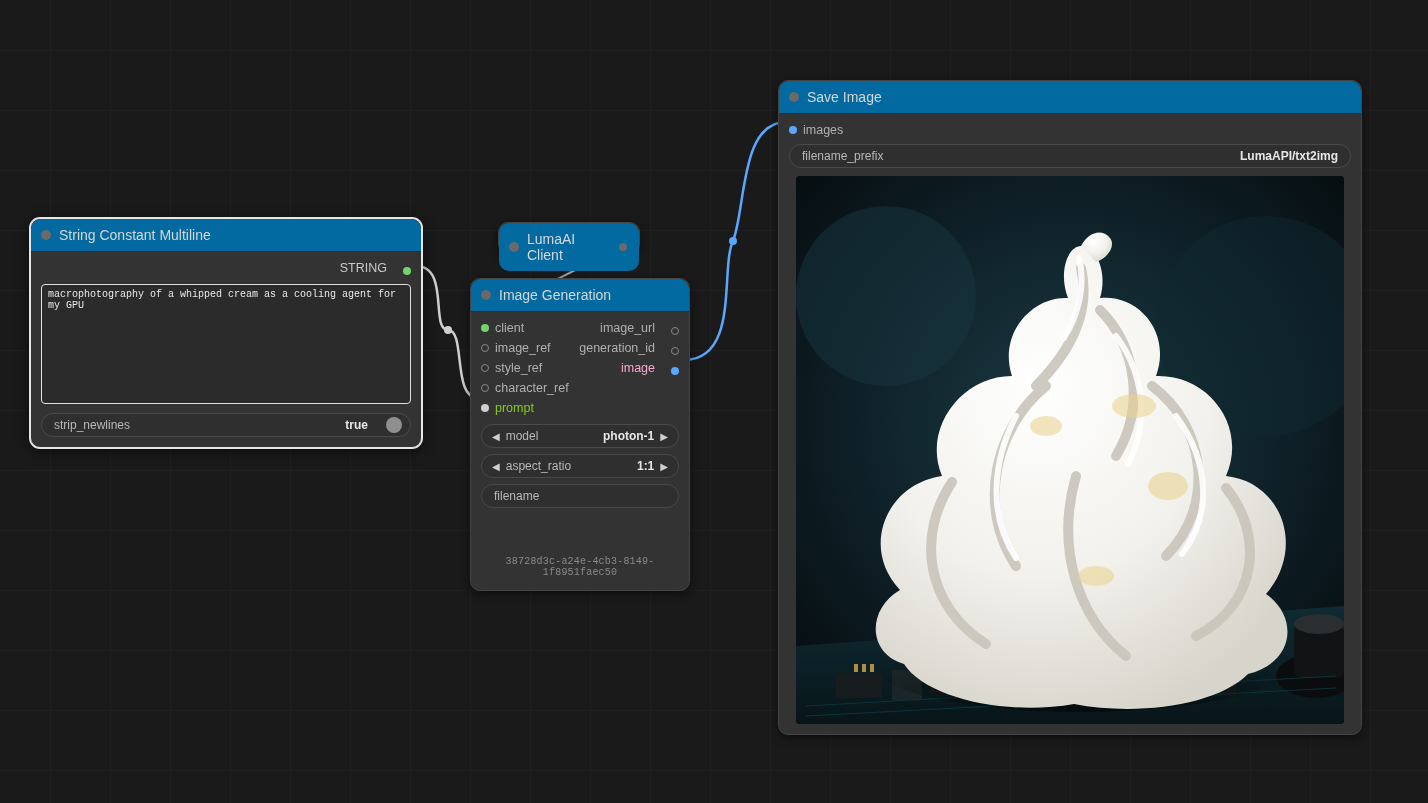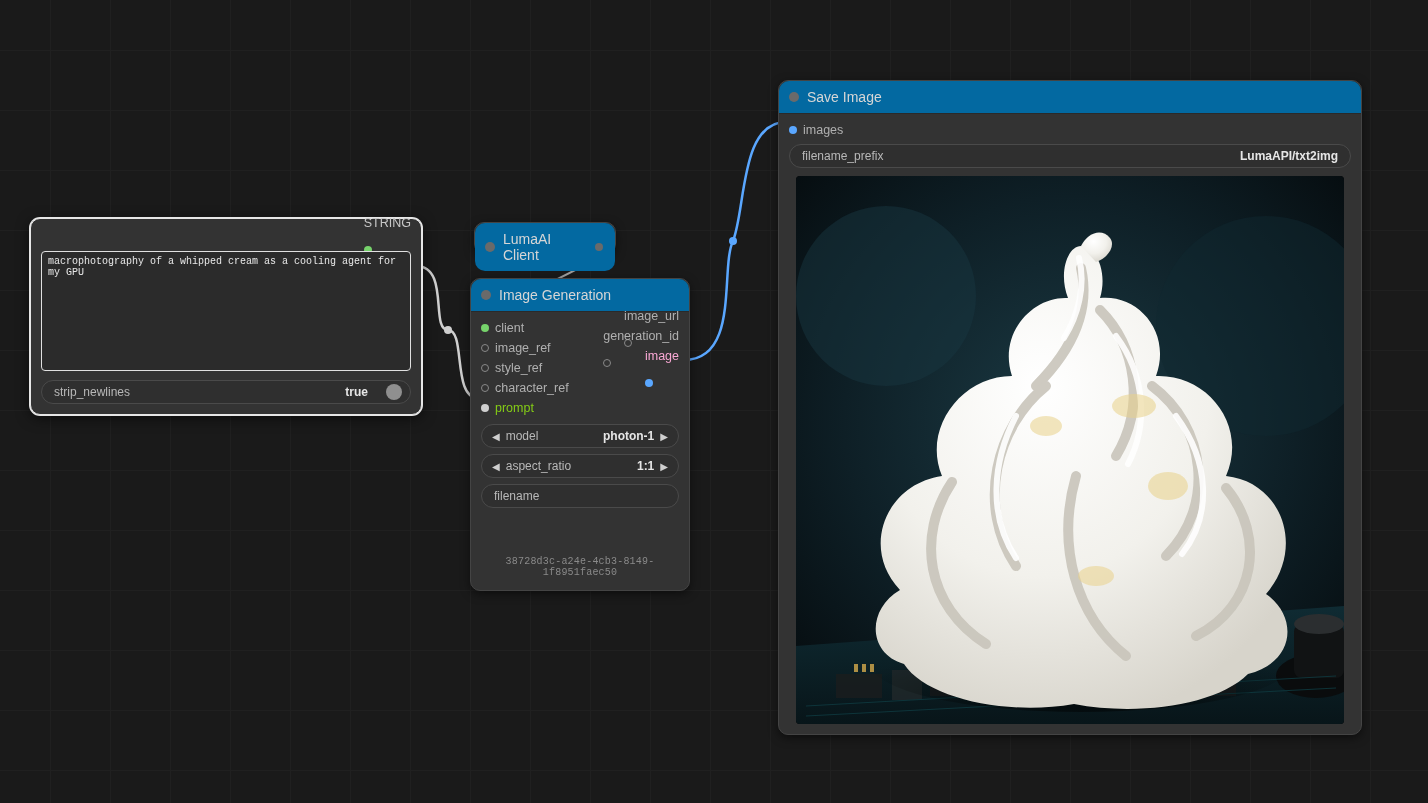--- a/index.html
+++ b/index.html
@@ -72,21 +72,21 @@
   }
   .socket-row-pair {
     display: flex;
     align-items: center;
     justify-content: space-between;
     height: 20px;
     font-size: 12.5px;
     color: #b0b0b0;
   }
   .socket-row.right, .out-label { justify-content: flex-end; }
-  .out-label { display:flex; align-items:flex-start; gap:16px;flex-direction:column; }
+  .out-label { display:flex; align-items:flex-end; gap:16px; }
   .in-label  { display:flex; align-items:center; gap:6px; }
   .dot { width: 8px; height: 8px; border-radius: 50%; background:#888; }
   .dot.filled { background-color: currentColor; }
   .dot.ring { background:transparent; border:1.5px solid #888; box-sizing:border-box; }
   .c-green  { color:#76d36b; }
   .c-white  { color:#cfcfcf; }
   .c-blue   { color:#5aa7ff; }
 
   textarea.multiline {
     width: 100%;
@@ -130,21 +130,21 @@
 
   .preview {
     background:#000;
     border-radius:4px;
     overflow:hidden;
     margin-top:8px;
   }
 
   
   .n-string { left: 30px;  top: 218px; width: 390px; }
-  .n-luma   { left: 474px; top: 222px; width: 140px; }
+  .n-luma   { left: 498px; top: 222px; width: 140px; }
   .n-imgen  { left: 470px; top: 278px; width: 218px; }
   .n-save   { left: 778px; top: 80px;  width: 582px; }
 
   .n-imgen .node-body { padding-bottom: 12px; }
   .gen-id-box {
     margin-top: 48px;
     text-align:center;
   }
 </style>
 </head>
@@ -159,20 +159,24 @@
     <path d="M 448 330 C 466 330, 452 398, 478 398" stroke="#cfcfcf" stroke-width="2.5" fill="none" stroke-linecap="round"></path>
 
     <path d="M 608 238 C 640 250, 500 300, 478 322" stroke="#9e9e9e" stroke-width="2" fill="none" stroke-linecap="round"></path>
 
     <path d="M 684 360 C 740 360, 720 268, 733 241" stroke="#5aa7ff" stroke-width="2.5" fill="none" stroke-linecap="round"></path>
     <circle cx="733" cy="241" r="4" fill="#5aa7ff"></circle>
     <path d="M 733 241 C 746 208, 740 122, 786 122" stroke="#5aa7ff" stroke-width="2.5" fill="none" stroke-linecap="round"></path>
   </svg>
 
   <div class="node selected n-string">
+    <div class="node-header">
+      <span class="hdr-dot"></span>
+      <span>String Constant Multiline</span>
+    </div>
     <div class="node-body">
       <div class="socket-row right" style="margin-bottom:6px;">
         <span class="out-label c-green">
           <span style="color:#c8c8c8;">STRING</span>
           <span class="dot filled c-green"></span>
         </span>
       </div>
       <textarea class="multiline" style="">macrophotography of a whipped cream as a cooling agent for my GPU</textarea>
       <div class="pill" style="margin-top:6px;">
         <span class="label">strip_newlines</span>

